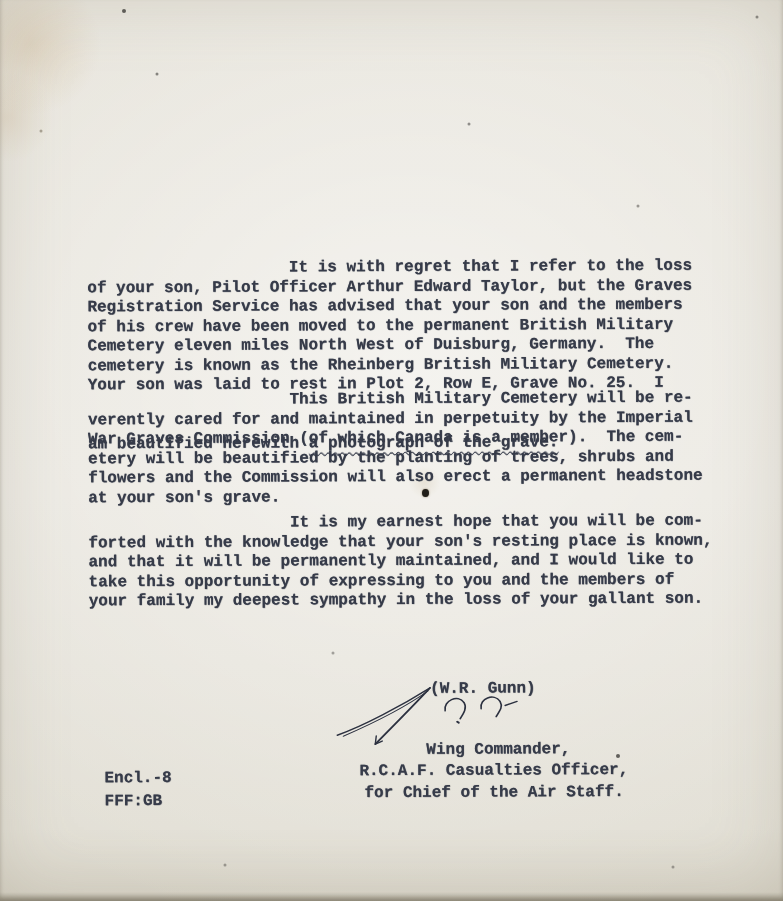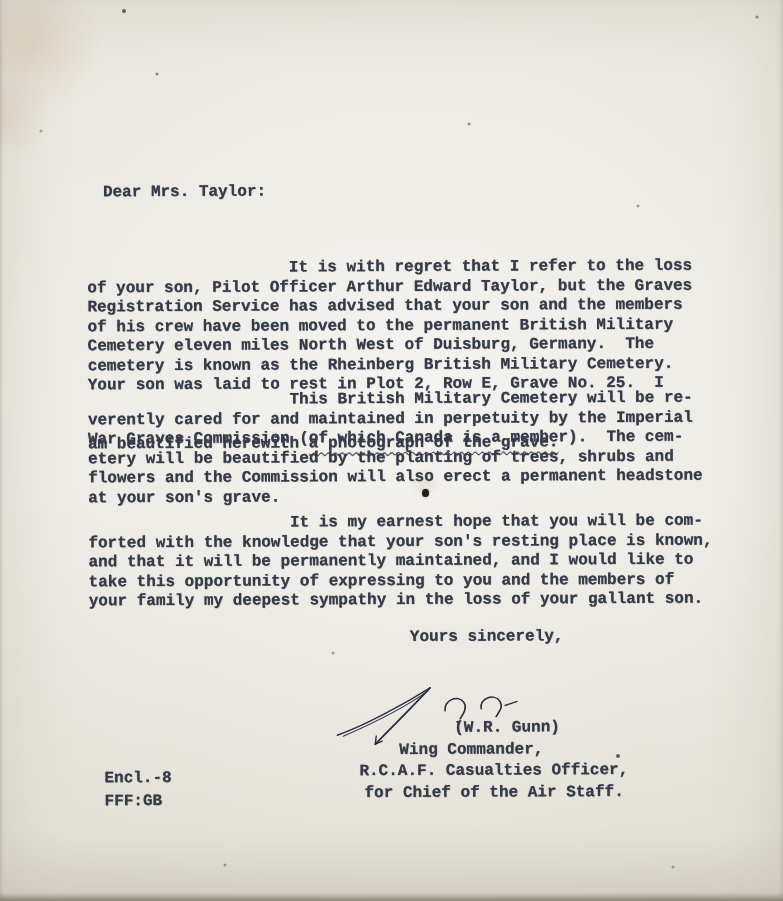--- a/index.html
+++ b/index.html
@@ -33,22 +33,22 @@
   .line, .block { position: absolute; white-space: pre; }
   .pre { white-space: pre; }
   .body-text { line-height: 19.5px; }
   .date        { top: 36px;  left: 594px; }
   .recipient   { top: 111px; left: 104px; line-height: 20.5px; }
   .salutation  { top: 182px; left: 104px; }
   .para1       { top: 219px; left: 88px; }
   .para2       { top: 390px; left: 88px; }
   .para3       { top: 513px; left: 88px; }
   .closing     { top: 628px; left: 409px; }
-  .sig-name    { top: 719px; left: 429px; margin-left: 24px; }
-  .sig-t1      { top: 741px; left: 398px; }
+  .sig-name    { top: 680px; left: 429px; }
+  .sig-t1      { top: 741px; left: 425px; }
   .sig-t2      { top: 762px; left: 358px; }
   .sig-t3      { top: 784px; left: 363px; }
   .encl        { top: 768px; left: 103px; }
   .ref         { top: 791px; left: 103px; }
   .uwavy {
     text-decoration-line: underline;
     text-decoration-style: wavy;
     text-decoration-thickness: 1px;
     text-underline-offset: 5px;
     text-decoration-color: #3c4150;
@@ -85,21 +85,20 @@
 
 <div class="paper">
 
   <div class="hole"></div>
   <div class="specks"></div>
 
   <div class="content">
 
 
 
-    <div class="line salutation">Dear Mrs. Taylor:</div>
 
     <div class="block body-text para1">
       <div class="pre">                     It is with regret that I refer to the loss
 of your son, Pilot Officer Arthur Edward Taylor, but the Graves
 Registration Service has advised that your son and the members
 of his crew have been moved to the permanent British Military
 Cemetery eleven miles North West of Duisburg, Germany.  The
 cemetery is known as the Rheinberg British Military Cemetery.
 Your son was laid to rest in Plot 2, Row E, Grave No. 25.  I</div>
       <div class="pre"><span>am beautified herewith </span><span class="uwavy">a photograph of the grave.</span></div>
@@ -111,21 +110,20 @@
 etery will be beautified by the planting of trees, shrubs and
 flowers and the Commission will also erect a permanent headstone
 at your son's grave.</div>
 
     <div class="block pre body-text para3">                     It is my earnest hope that you will be com-
 forted with the knowledge that your son's resting place is known,
 and that it will be permanently maintained, and I would like to
 take this opportunity of expressing to you and the members of
 your family my deepest sympathy in the loss of your gallant son.</div>
 
-    <div class="line closing">Yours sincerely,</div>
 
     <svg class="signature" viewBox="0 0 200 72" aria-label="handwritten signature">
       <path d="M8,51 C34,42 72,22 101,4" stroke-width="1.4"></path>
       <path d="M14,52 C42,40 78,22 99,7" stroke-width="1"></path>
       <path d="M101,4 C84,22 62,44 46,60" stroke-width="1.8"></path>
       <path d="M46,60 l7,-3 M46,60 l1,-8" stroke-width="1.4"></path>
       <path d="M116,27 c-2,-10 13,-17 19,-8 c3,5 0,10 -4,16" stroke-width="1.6"></path>
       <path d="M128,38 l1.5,1" stroke-width="2"></path>
       <path d="M152,25 c-2,-10 13,-16 19,-7 c3,5 0,9 -4,15" stroke-width="1.6"></path>
       <path d="M176,22 l12,-4" stroke-width="1.4"></path>

